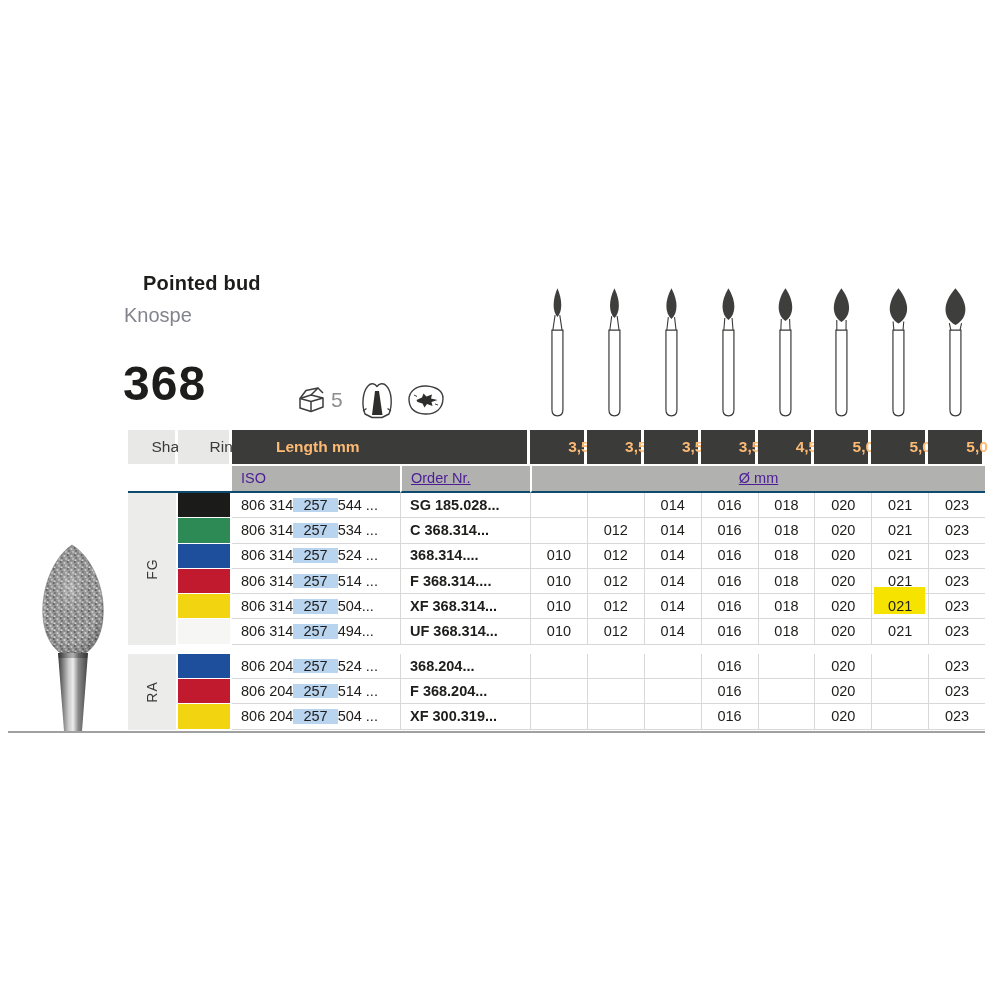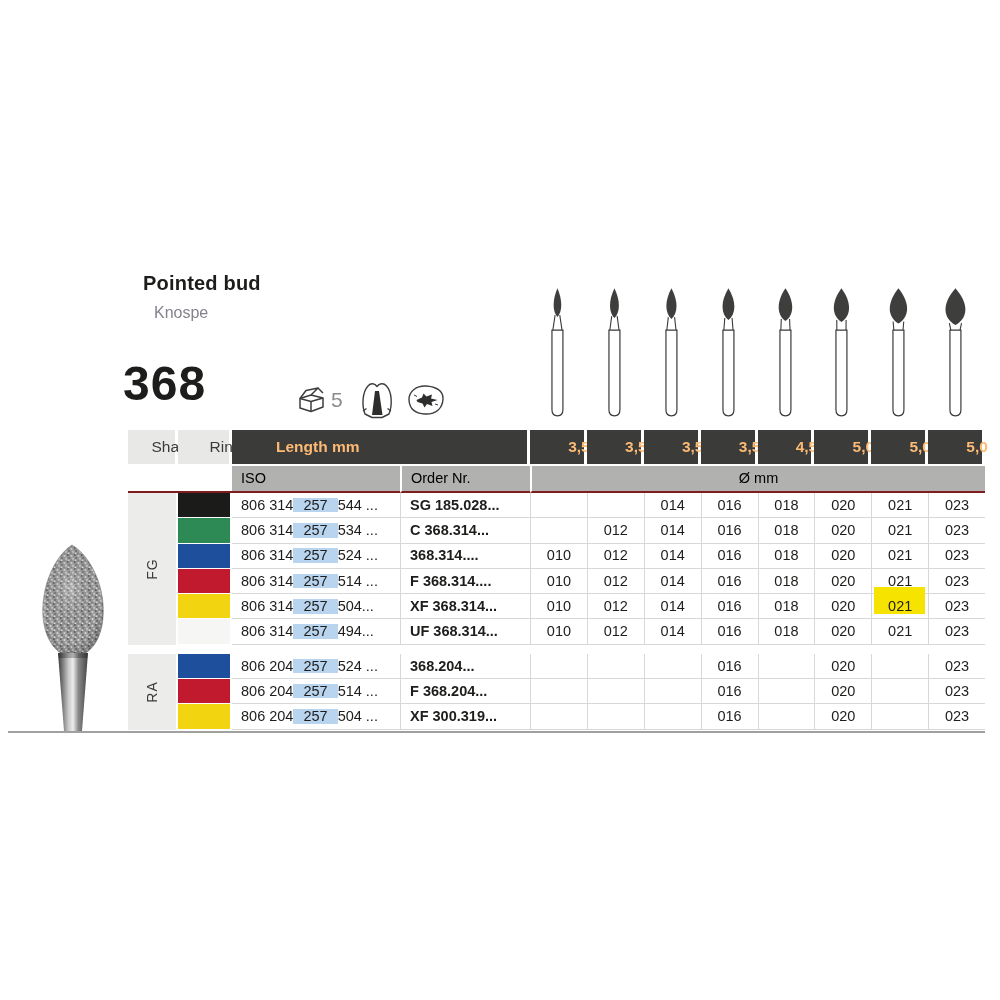--- a/index.html
+++ b/index.html
@@ -1,40 +1,40 @@
 <!DOCTYPE html>
 <html><head>
 <meta charset="utf-8">
 <style>
   *{box-sizing:border-box;margin:0;padding:0;}
   html,body{width:1000px;height:1000px;}
   body{background:#ffffff;font-family:"Liberation Sans",sans-serif;color:#1d1d1b;position:relative;overflow:hidden;}
   .abs{position:absolute;}
   #title{left:137px;top:272px;font-size:20px;font-weight:bold;letter-spacing:.2px;margin-left:6px;}
-  #subtitle{left:154px;top:304px;font-size:16px;color:#83838d;}
+  #subtitle{left:124px;top:304px;font-size:20px;color:#83838d;}
   #figno{left:123px;top:356px;font-size:48px;font-weight:bold;letter-spacing:1px;}
   #iconrow{left:296px;top:380px;display:flex;align-items:center;}
   #pack-qty{font-size:21px;color:#8d8d8d;margin:0 16px 0 5px;}
   #burs{left:529px;top:284px;width:455px;height:137px;display:flex;}
   .bur{width:56.875px;height:137px;}
   
   #grid{left:128px;top:430px;width:857px;display:grid;
     grid-template-columns:50px 54px 168px 130px repeat(8,56.875px);
     grid-template-rows:36px 27px repeat(6,25.3px) 9px repeat(3,25.3px);}
   .c{display:flex;align-items:center;font-size:14.5px;line-height:1;white-space:nowrap;background:#fff;}
   .center{justify-content:center;}
   .left{justify-content:flex-start;padding-left:9px;}
   .span2{grid-column:span 2;}
   .span8{grid-column:span 8;}
   .h1{font-size:15.5px;border-right:3px solid #fff;border-bottom:2px solid #fff;padding-left:44px;}
   .h1.light{background:#e8e8e7;color:#3a3a3a;}
   .h1.dark{background:#3b3b3a;color:#fdba74;font-weight:bold;}
-  .sub{border-bottom:2px solid #7f1d1d;color:#000000;}
+  .sub{border-bottom:2px solid #0c4a6e;color:#4c1d95;}
   .sub.gray{background:#b1b1b0;}
-  .gapL{border-left:2px solid #fff;}
+  .gapL{border-left:2px solid #fff;text-decoration:underline;}
   .shanklab{background:#ececeb;border-right:2px solid #fff;justify-content:center;color:#3a3a3a;}
   .shanklab span{transform:rotate(-90deg);font-size:14px;letter-spacing:1px;}
   .swatch{border-bottom:1px solid #fff;border-right:2px solid #fff;}
   .body{border-bottom:1px solid #d8d8d8;}
   .bold{font-weight:bold;}
   .bl{border-left:1px solid #d8d8d8;}
   .hlblue{padding:0 10px;}
   .size{position:relative;}
   .marker{position:absolute;left:2px;top:-7px;width:51px;height:27px;}
   .sv{position:relative;z-index:1;}

